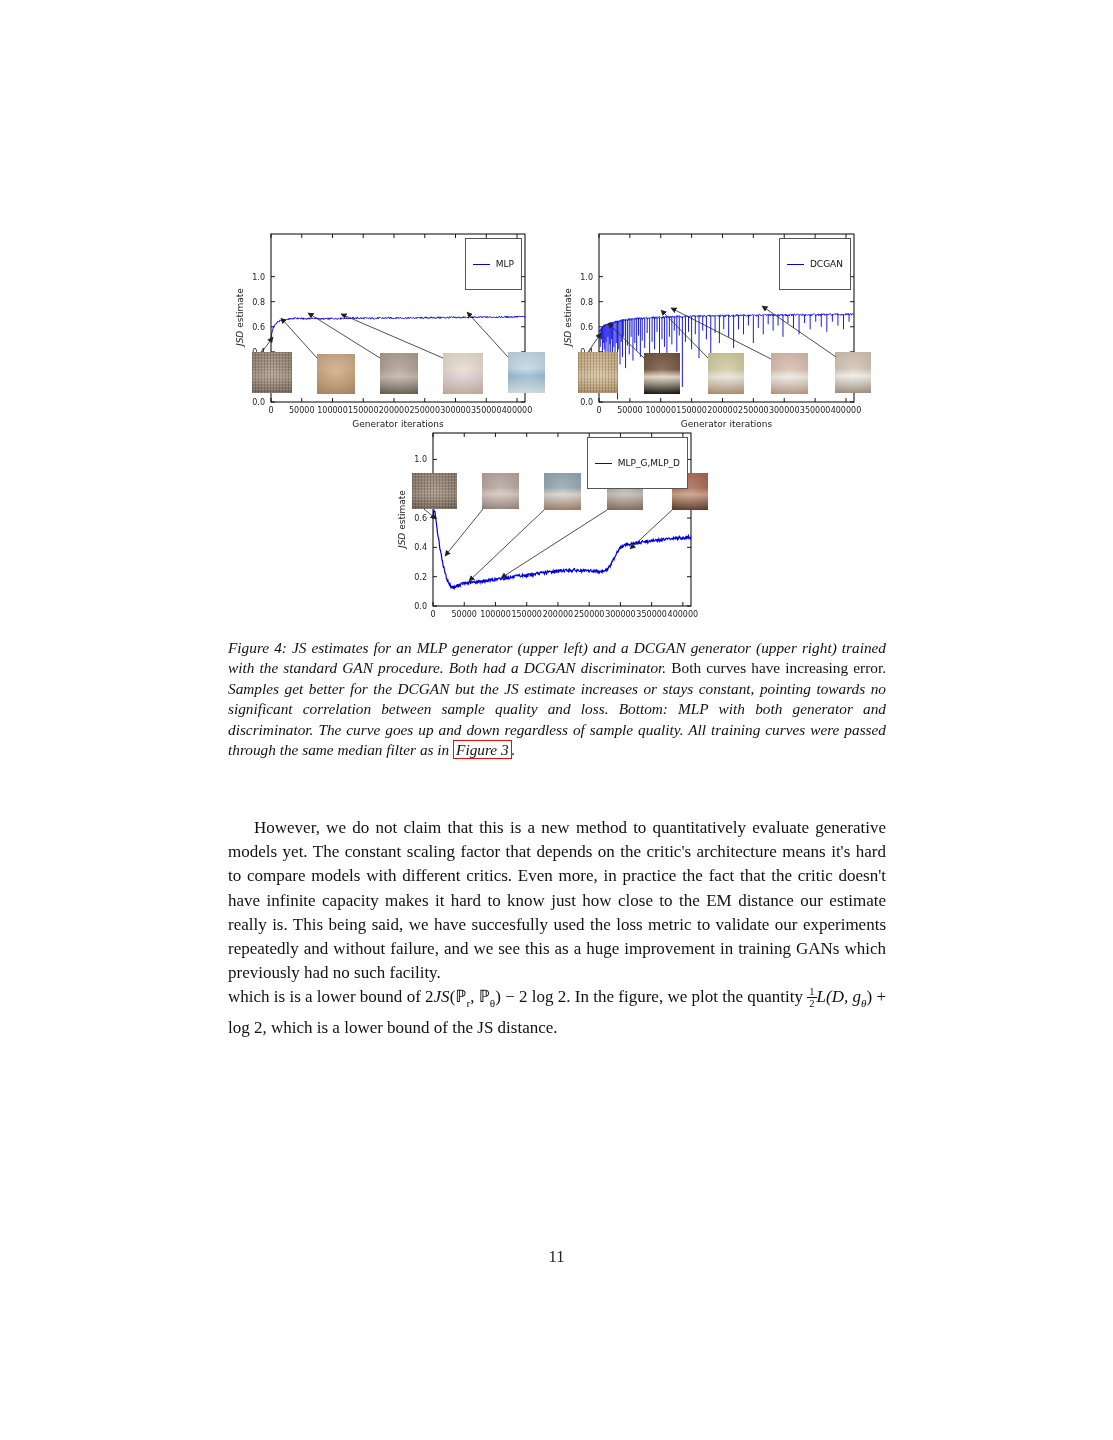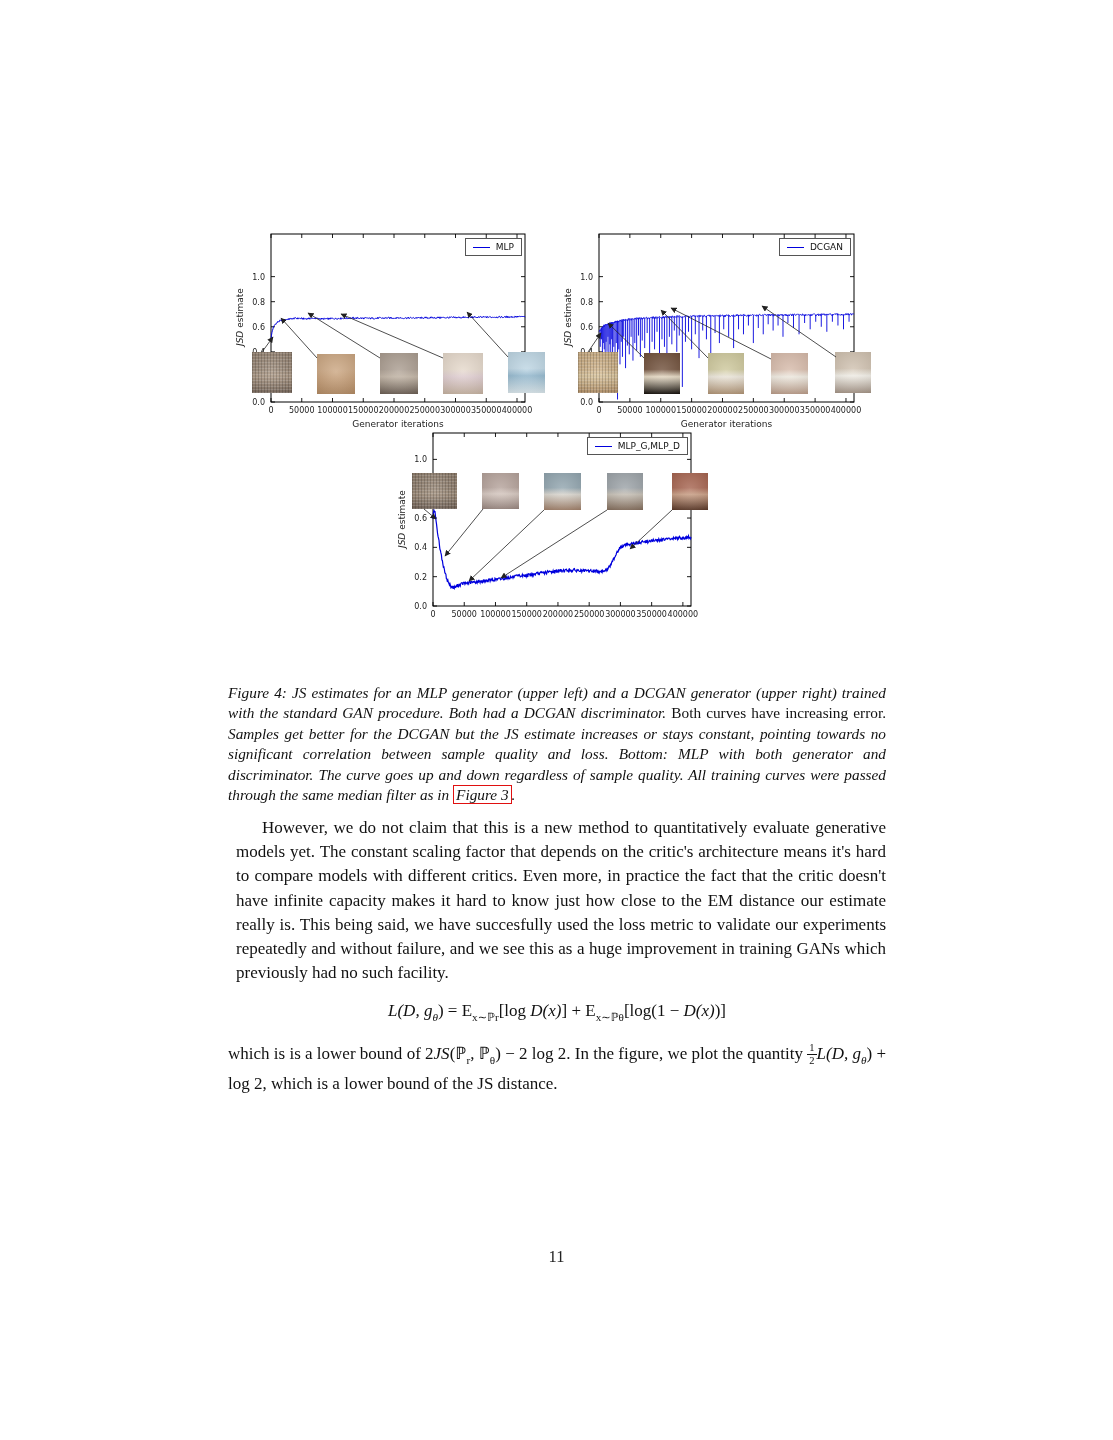--- a/index.html
+++ b/index.html
@@ -9,28 +9,28 @@
   .plot-svg{position:absolute;left:0;top:0;z-index:1;}
   .line-svg{position:absolute;left:0;top:0;z-index:3;pointer-events:none;}
   .thumb{position:absolute;z-index:2;}
   .tick-label{position:absolute;font:8px "DejaVu Sans",sans-serif;color:#222;white-space:nowrap;z-index:0;}
   .xtick{width:44px;text-align:center;}
   .ytick{width:26px;text-align:right;}
   .axis-xlabel{position:absolute;font:9px "DejaVu Sans",sans-serif;color:#222;text-align:center;z-index:0;}
   .axis-ylabel{position:absolute;font:9px "DejaVu Sans",sans-serif;color:#222;white-space:nowrap;
                transform:rotate(-90deg);transform-origin:left top;z-index:0;}
   .legend{position:absolute;border:1px solid #555;background:#fff;display:flex;align-items:center;
-          gap:6px;padding:3px 7px;font:9px "DejaVu Sans",sans-serif;color:#111;z-index:4;justify-content:center;}
+          gap:6px;padding:20px 7px;font:9px "DejaVu Sans",sans-serif;color:#111;z-index:4;justify-content:center;}
   .legend .lline{display:inline-block;width:17px;height:0;border-top:1.5px solid #00e;}
   #figure-caption{position:absolute;left:228px;top:638px;width:658px;font-size:15.3px;
-                  line-height:20.4px;text-align:justify;color:#111;margin-top:45px;}
+                  line-height:20.4px;text-align:justify;color:#111;}
   #body-text{position:absolute;left:228px;top:816px;width:658px;font-size:17px;line-height:24.2px;
              text-align:justify;color:#111;}
   #body-text p{margin:0;text-align:justify;}
-  #body-text p.indent{text-indent:26px;margin-left:8px;}
+  #body-text p.indent{text-indent:26px;}
   .eq{text-align:center;margin:14px 0 12px 0;text-indent:0;}
   .it{font-style:italic;}
   .mi{font-style:italic;}
   .rlink{border:1px solid #e01010;padding:0 2px;}
   .sub{font-size:66%;vertical-align:-22%;}
   .frac{display:inline-block;text-align:center;vertical-align:-0.45em;font-size:62%;line-height:1.08;}
   .frac .fn{display:block;border-bottom:1px solid #111;padding:0 2px;}
   .frac .fd{display:block;}
   #page-number{position:absolute;left:0;top:1247px;width:1113px;text-align:center;font-size:16.5px;color:#222;}
 </style>
@@ -341,17 +341,16 @@
         </svg>
         <div class="legend" style="right: 29px; top: 20px; margin-left: 44px;">
           <span class="lline" style="border-top-color: rgb(0, 0, 221);"></span>
           <span>MLP_G,MLP_D</span>
         </div>
       </div>
     </div>
   <div id="figure-caption"><span class="it">Figure 4: JS estimates for an MLP generator (upper left) and a DCGAN generator (upper right) trained with the standard GAN procedure. Both had a DCGAN discriminator. </span><span class="">Both curves have increasing error. </span><span class="it">Samples get better for the DCGAN but the JS estimate increases or stays constant, pointing towards no significant correlation between sample quality and loss. Bottom: MLP with both generator and discriminator. The curve goes up and down regardless of sample quality. All training curves were passed through the same median filter as in </span><span class="rlink it">Figure 3</span><span class="it">.</span></div>
   <div id="body-text">
       <p class="indent"><span class="">However, we do not claim that this is a new method to quantitatively evaluate generative models yet. The constant scaling factor that depends on the critic's architecture means it's hard to compare models with different critics. Even more, in practice the fact that the critic doesn't have infinite capacity makes it hard to know just how close to the EM distance our estimate really is. This being said, we have succesfully used the loss metric to validate our experiments repeatedly and without failure, and we see this as a huge improvement in training GANs which previously had no such facility.</span></p>
-      <div class="eq"><span class="mi">L(D, g</span><span class="sub mi">θ</span><span class="">) = </span><span class="">E</span><span class="sub">x∼ℙr</span><span class="">[log </span><span class="mi">D(x)</span><span class="">] + </span><span class="">E</span><span class="sub">x∼ℙθ</span><span class="">[log(1 − </span><span class="mi">D(x)</span><span class="">)]</span></div>
       <p class=""><span class="">which is is a lower bound of 2</span><span class="mi">JS</span><span class="">(ℙ</span><span class="sub">r</span><span class="">, ℙ</span><span class="sub">θ</span><span class="">) − 2 log 2. In the figure, we plot the quantity </span><span class="frac"><span class="fn">1</span><span class="fd">2</span></span><span class="mi">L(D, g</span><span class="sub mi">θ</span><span class="">) + log 2, which is a lower bound of the JS distance.</span></p>
     </div>
   <div id="page-number">11</div>
 </div>
 
 </body></html>

